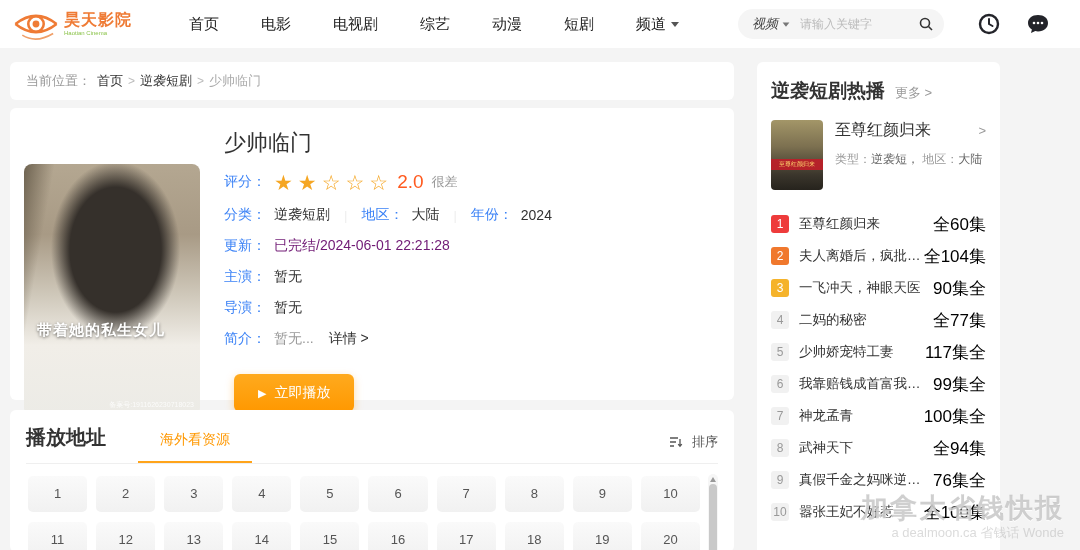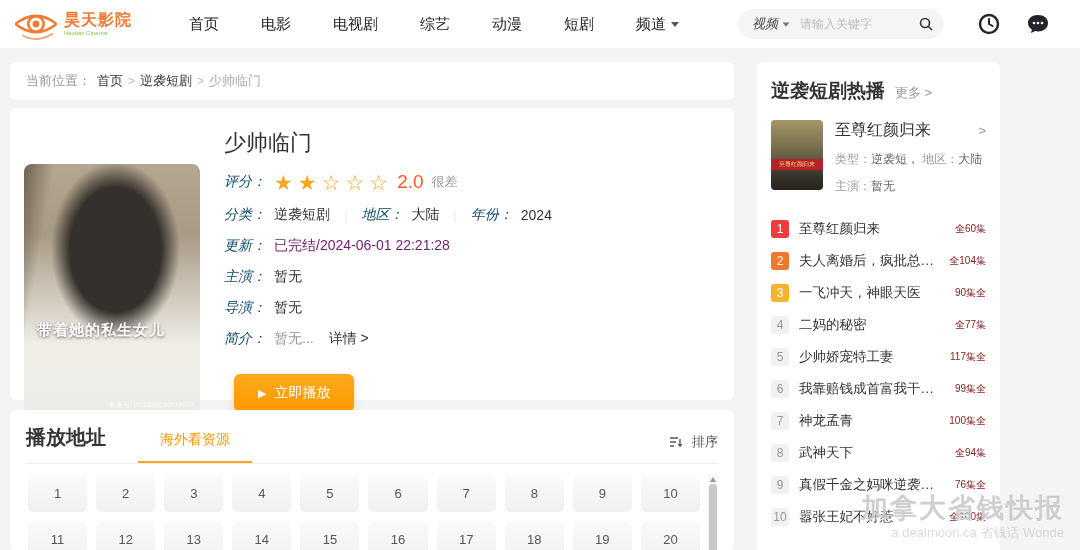--- a/index.html
+++ b/index.html
@@ -46,21 +46,21 @@
       radial-gradient(95px 130px at 52% 34%, #35302b 0%, #35302b 48%, rgba(53,48,43,0) 68%),
       linear-gradient(100deg, #6d6250 0%, rgba(109,98,80,0) 14%),
       linear-gradient(180deg, #b4a791 0%, #a89a85 28%, #cfc8ba 52%, #f1eee8 72%, #ecebe6 100%);
     margin-top: 42px;
   }
   .poster-caption { position:absolute; left:13px; top:66%; transform:translateY(-50%); color:#fff; font-size:15px; font-weight:bold; letter-spacing:1px; text-shadow:0 1px 3px rgba(0,0,0,.55); white-space:nowrap; }
   .poster-code { position:absolute; right:6px; bottom:6px; color:rgba(255,255,255,.8); font-size:7px; }
   .detail-info { padding:6px 0 0 24px; flex:1; }
   .detail-title { font-size:22px; color:#333; font-weight:500; }
   .d-row { margin-top:13px; font-size:14px; display:flex; align-items:center; }
-  .d-label { color:#0c4a6e; margin-right:8px;font-style:italic; }
+  .d-label { color:#3b82f6; margin-right:8px; }
   .d-val { color:#333; }
   .stars { color:#f5a623; font-size:21px; letter-spacing:5px; line-height:1; }
   .score { color:#ff5a1f; font-size:19px; margin:0 8px 0 4px; font-weight:500; }
   .verdict { color:#999; font-size:13px; }
   .pipe { color:#eee; margin:0 14px; font-size:13px; }
   .red { color:#701a75; }
   .more-link { color:#333; cursor:pointer; margin-left:15px; }
   .play-btn { margin:26px 0 0 10px; display:inline-flex; align-items:center; gap:8px; background:linear-gradient(180deg,#ffaa1e,#ff9800); color:#fff; font-size:14px; padding:0 24px; height:38px; border:none; border-radius:6px; cursor:pointer; box-shadow:0 3px 8px rgba(255,152,0,.35); font-family:"Liberation Sans",sans-serif; }
   .play-tri { font-size:11px; }
 
@@ -92,21 +92,21 @@
   .feat-arrow { margin-left:auto; color:#999; font-size:13px; }
   .feat-meta { font-size:12px; color:#999; margin-top:10px; }
   .feat-meta .dk { color:#666; }
   .rank-list { list-style:none; margin-top:18px; }
   .rank-item { display:flex; align-items:center; height:32px; cursor:pointer; }
   .rank-badge { width:18px; height:18px; border-radius:3px; background:#f1f1f1; color:#999; font-size:12px; display:flex; align-items:center; justify-content:center; flex:none; }
   .rank-item:nth-child(1) .rank-badge { background:#ee3b3b; color:#fff; }
   .rank-item:nth-child(2) .rank-badge { background:#f0782d; color:#fff; }
   .rank-item:nth-child(3) .rank-badge { background:#f5b32b; color:#fff; }
   .rank-title { font-size:13.5px; color:#333; margin-left:10px; white-space:nowrap; overflow:hidden; text-overflow:ellipsis; max-width:138px; }
-  .rank-eps { margin-left:auto; font-size:10px; color:#7f1d1d; white-space:nowrap; }
+  .rank-eps { margin-left:auto; font-size:17px; color:#000000; white-space:nowrap; }
 
   
   .watermark { position:absolute; right:16px; bottom:8px; text-align:right; pointer-events:none; color:rgba(160,160,160,.5); }
   .wm-1 { font-size:27px; font-weight:bold; letter-spacing:2px; text-shadow:0 1px 0 rgba(255,255,255,.8); }
   .wm-2 { font-size:13px; margin-top:-2px; color:rgba(175,175,175,.45); }
   .app { position:relative; width:1080px; height:550px; }
 </style>
 </head>
 <body>
 
@@ -297,23 +297,20 @@
           </div>
           <div class="feat-info">
             <div class="feat-title-row">
               <span class="feat-title">至尊红颜归来</span>
               <span class="feat-arrow">&gt;</span>
             </div>
             <div class="feat-meta">
               <span>类型：</span><span class="dk">逆袭短，</span>
               <span>地区：</span><span class="dk">大陆</span>
             </div>
-            <div class="feat-meta">
-              <span>主演：</span><span class="dk">暂无</span>
-            </div>
           </div>
         </div>
         <ul class="rank-list">
           <li class="rank-item">
             <span class="rank-badge">1</span>
             <span class="rank-title">至尊红颜归来</span>
             <span class="rank-eps">全60集</span>
           </li>
           <li class="rank-item">
             <span class="rank-badge">2</span>

